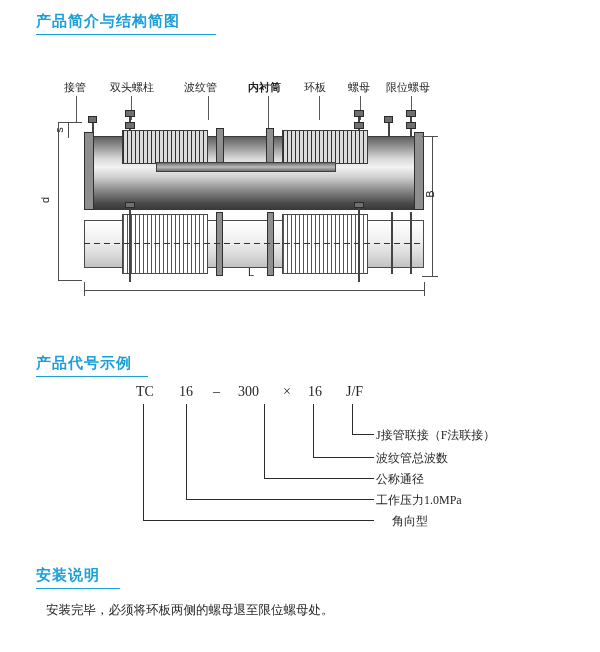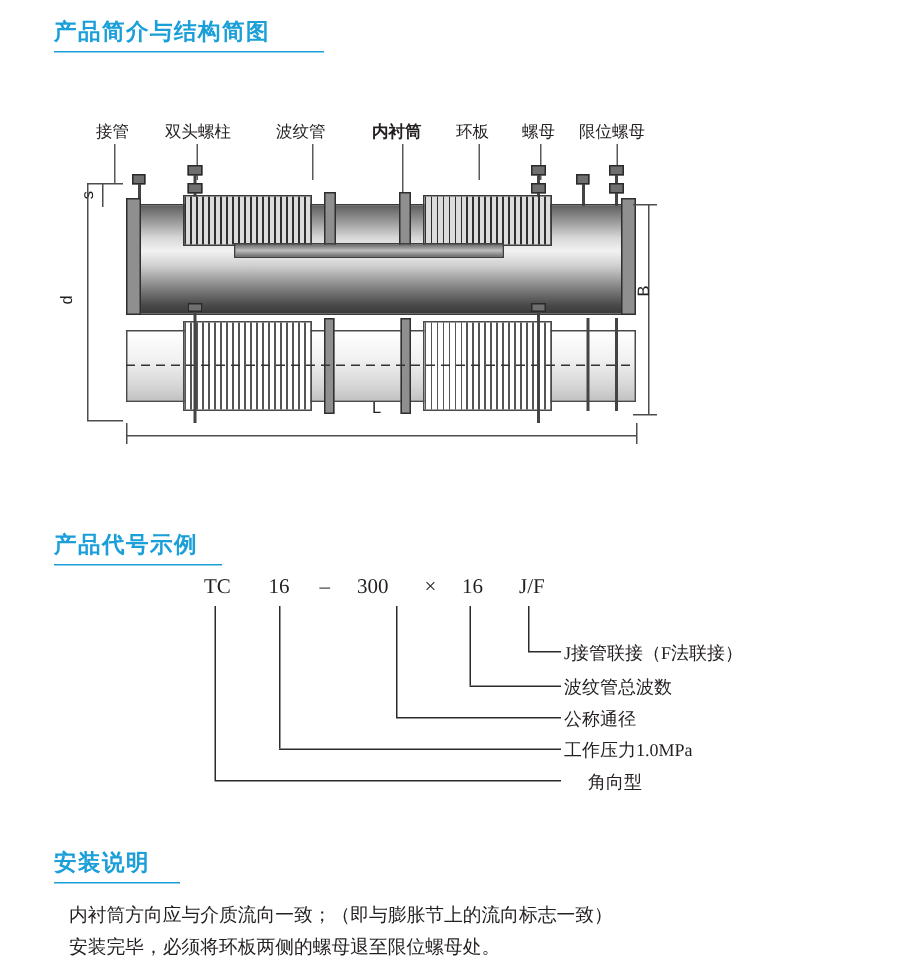--- a/index.html
+++ b/index.html
@@ -289,15 +289,14 @@
 
   <div class="leader-v" style="left:107px; top:22px; height:116px;"></div>
   <div class="leader-h" style="left:107px; top:138px; width:231px;"></div>
   <div class="leader-text" style="left:356px; top:131px;">角向型</div>
 </div>
 
 <div class="section-title" id="sec3-title">安装说明</div>
 <div class="title-underline" id="sec3-rule"></div>
 
 <div id="notes">
-  <div class="note-line">内衬筒方向应与介质流向一致；（即与膨胀节上的流向标志一致）</div>
   <div class="note-line">安装完毕，必须将环板两侧的螺母退至限位螺母处。</div>
 </div>
 
 </body></html>

